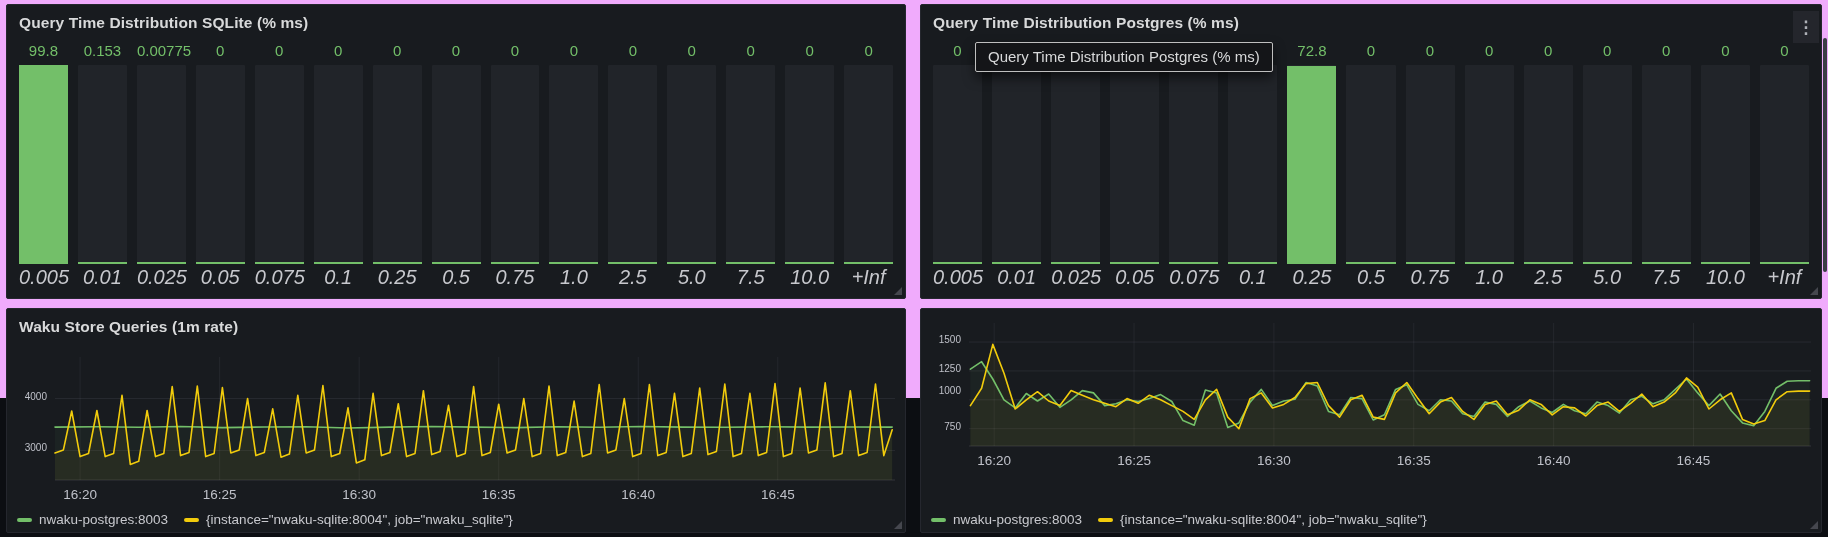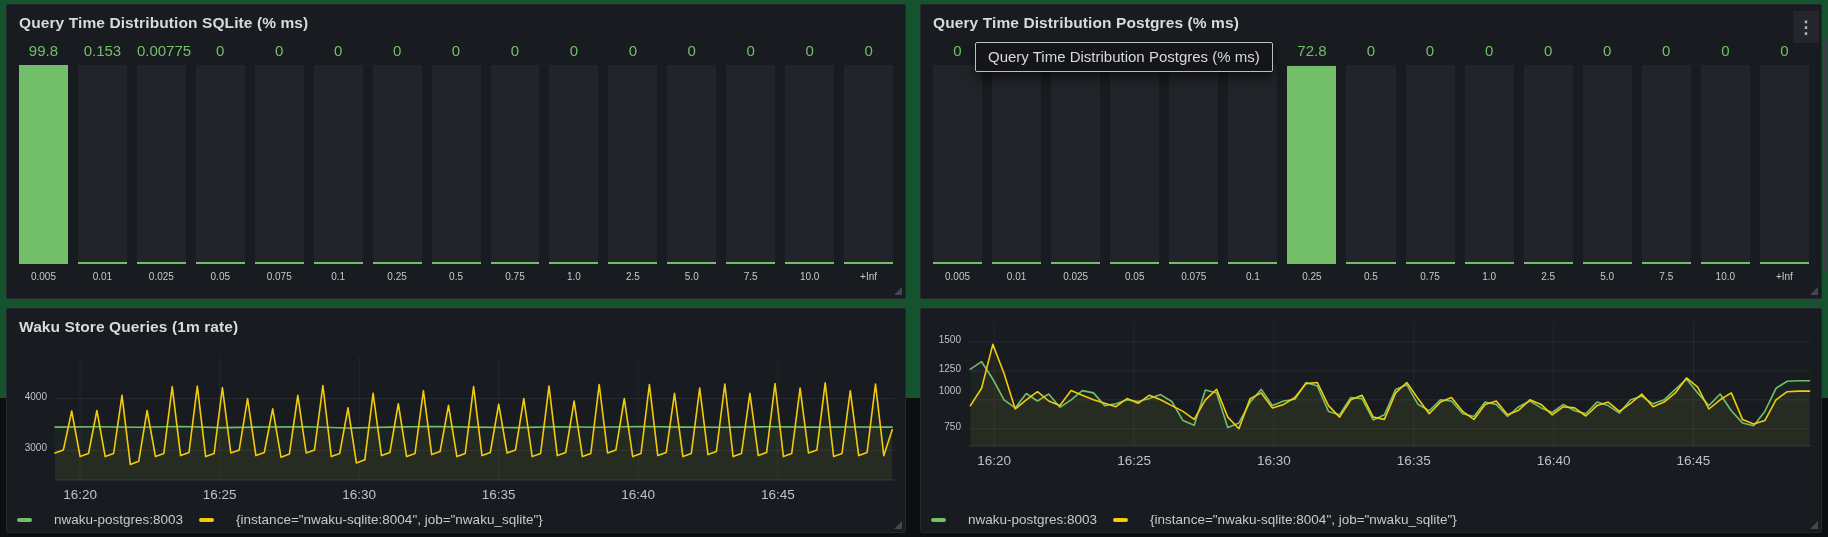--- a/index.html
+++ b/index.html
@@ -1,42 +1,42 @@
 <!DOCTYPE html>
 <html><head>
 <meta charset="utf-8">
 <style>
   * { margin:0; padding:0; box-sizing:border-box; }
   html,body { width:1828px; height:537px; background:#0c0e12; overflow:hidden;
               font-family:"Liberation Sans", sans-serif; }
-  .dash { position:relative; width:1828px; height:398px; background:#14532d; }
+  .dash { position:relative; width:1828px; height:398px; background:#f0abfc; }
   .panel { position:absolute; background:#181b1f; border:1px solid #25272e; border-radius:2px;
            display:flex; flex-direction:column; }
   #p0 { left:6px;   top:4px;   width:900px; height:295px; }
   #p1 { left:920px; top:4px;   width:902px; height:295px; }
   #p2 { left:6px;   top:308px; width:900px; height:225px; }
   #p3 { left:920px; top:308px; width:902px; height:225px; }
   .panel-header { height:34px; padding:9px 12px 0; flex:none; }
   .panel-header h2 { font-size:15.5px; font-weight:600; color:#d8d9da; letter-spacing:.1px; }
   
   .hist-body { flex:1; display:flex; gap:10px; padding:0 12px 10px; }
   .hist-col { flex:1; display:flex; flex-direction:column; min-width:0;justify-content:center; }
   .hist-val { height:24px; line-height:24px; text-align:center; color:#73bf69; font-size:15px;
               margin-bottom:2px; white-space:nowrap; overflow:visible; }
   .hist-barwrap { flex:1; background:#212429; position:relative; border-radius:1px; }
   .hist-fill { position:absolute; left:0; right:0; bottom:0; background:#73bf69; }
-  .hist-cat { height:24px; line-height:26px; text-align:center; color:#c7c8cd; font-size:10px;
-              white-space:nowrap; }
+  .hist-cat { height:24px; line-height:26px; text-align:center; color:#c7c8cd; font-size:20px;
+              white-space:nowrap;font-style:italic; }
   
   .ts-chart { position:relative; flex:1; }
   .ts-chart svg { position:absolute; overflow:visible; }
   .ytick { position:absolute; text-align:right; color:#bfc1c9; font-size:10px; }
   .xtick { position:absolute; text-align:center; color:#bfc1c9; font-size:13.5px; }
   .legend { position:absolute; left:10px; bottom:5px; display:flex; gap:16px; align-items:center; }
-  .legend-item { display:flex; align-items:center; gap:22px; cursor:pointer; }
+  .legend-item { display:flex; align-items:center; gap:7px; cursor:pointer; }
   .legend-marker { width:15px; height:4px; border-radius:2px; flex:none; }
   .legend-label { color:#c8c9ce; font-size:13.5px; white-space:nowrap; }
   
   .resize-handle { position:absolute; right:3px; bottom:3px; width:0; height:0;
                    border-left:8px solid transparent; border-bottom:8px solid rgba(204,204,220,0.25); }
   .kebab-box { position:absolute; top:6px; right:2px; width:26px; height:32px; background:#24262c;
                display:flex; align-items:center; justify-content:center; cursor:pointer; }
   .kebab-box span { color:#aeb1b7; font-size:17px; font-weight:bold; letter-spacing:0; line-height:1; }
   .tooltip { position:absolute; left:975px; top:42px; z-index:20; background:#141518;
              border:1px solid #bfbfbf; border-radius:2px; padding:5px 12px 6px; color:#d8d9da;

